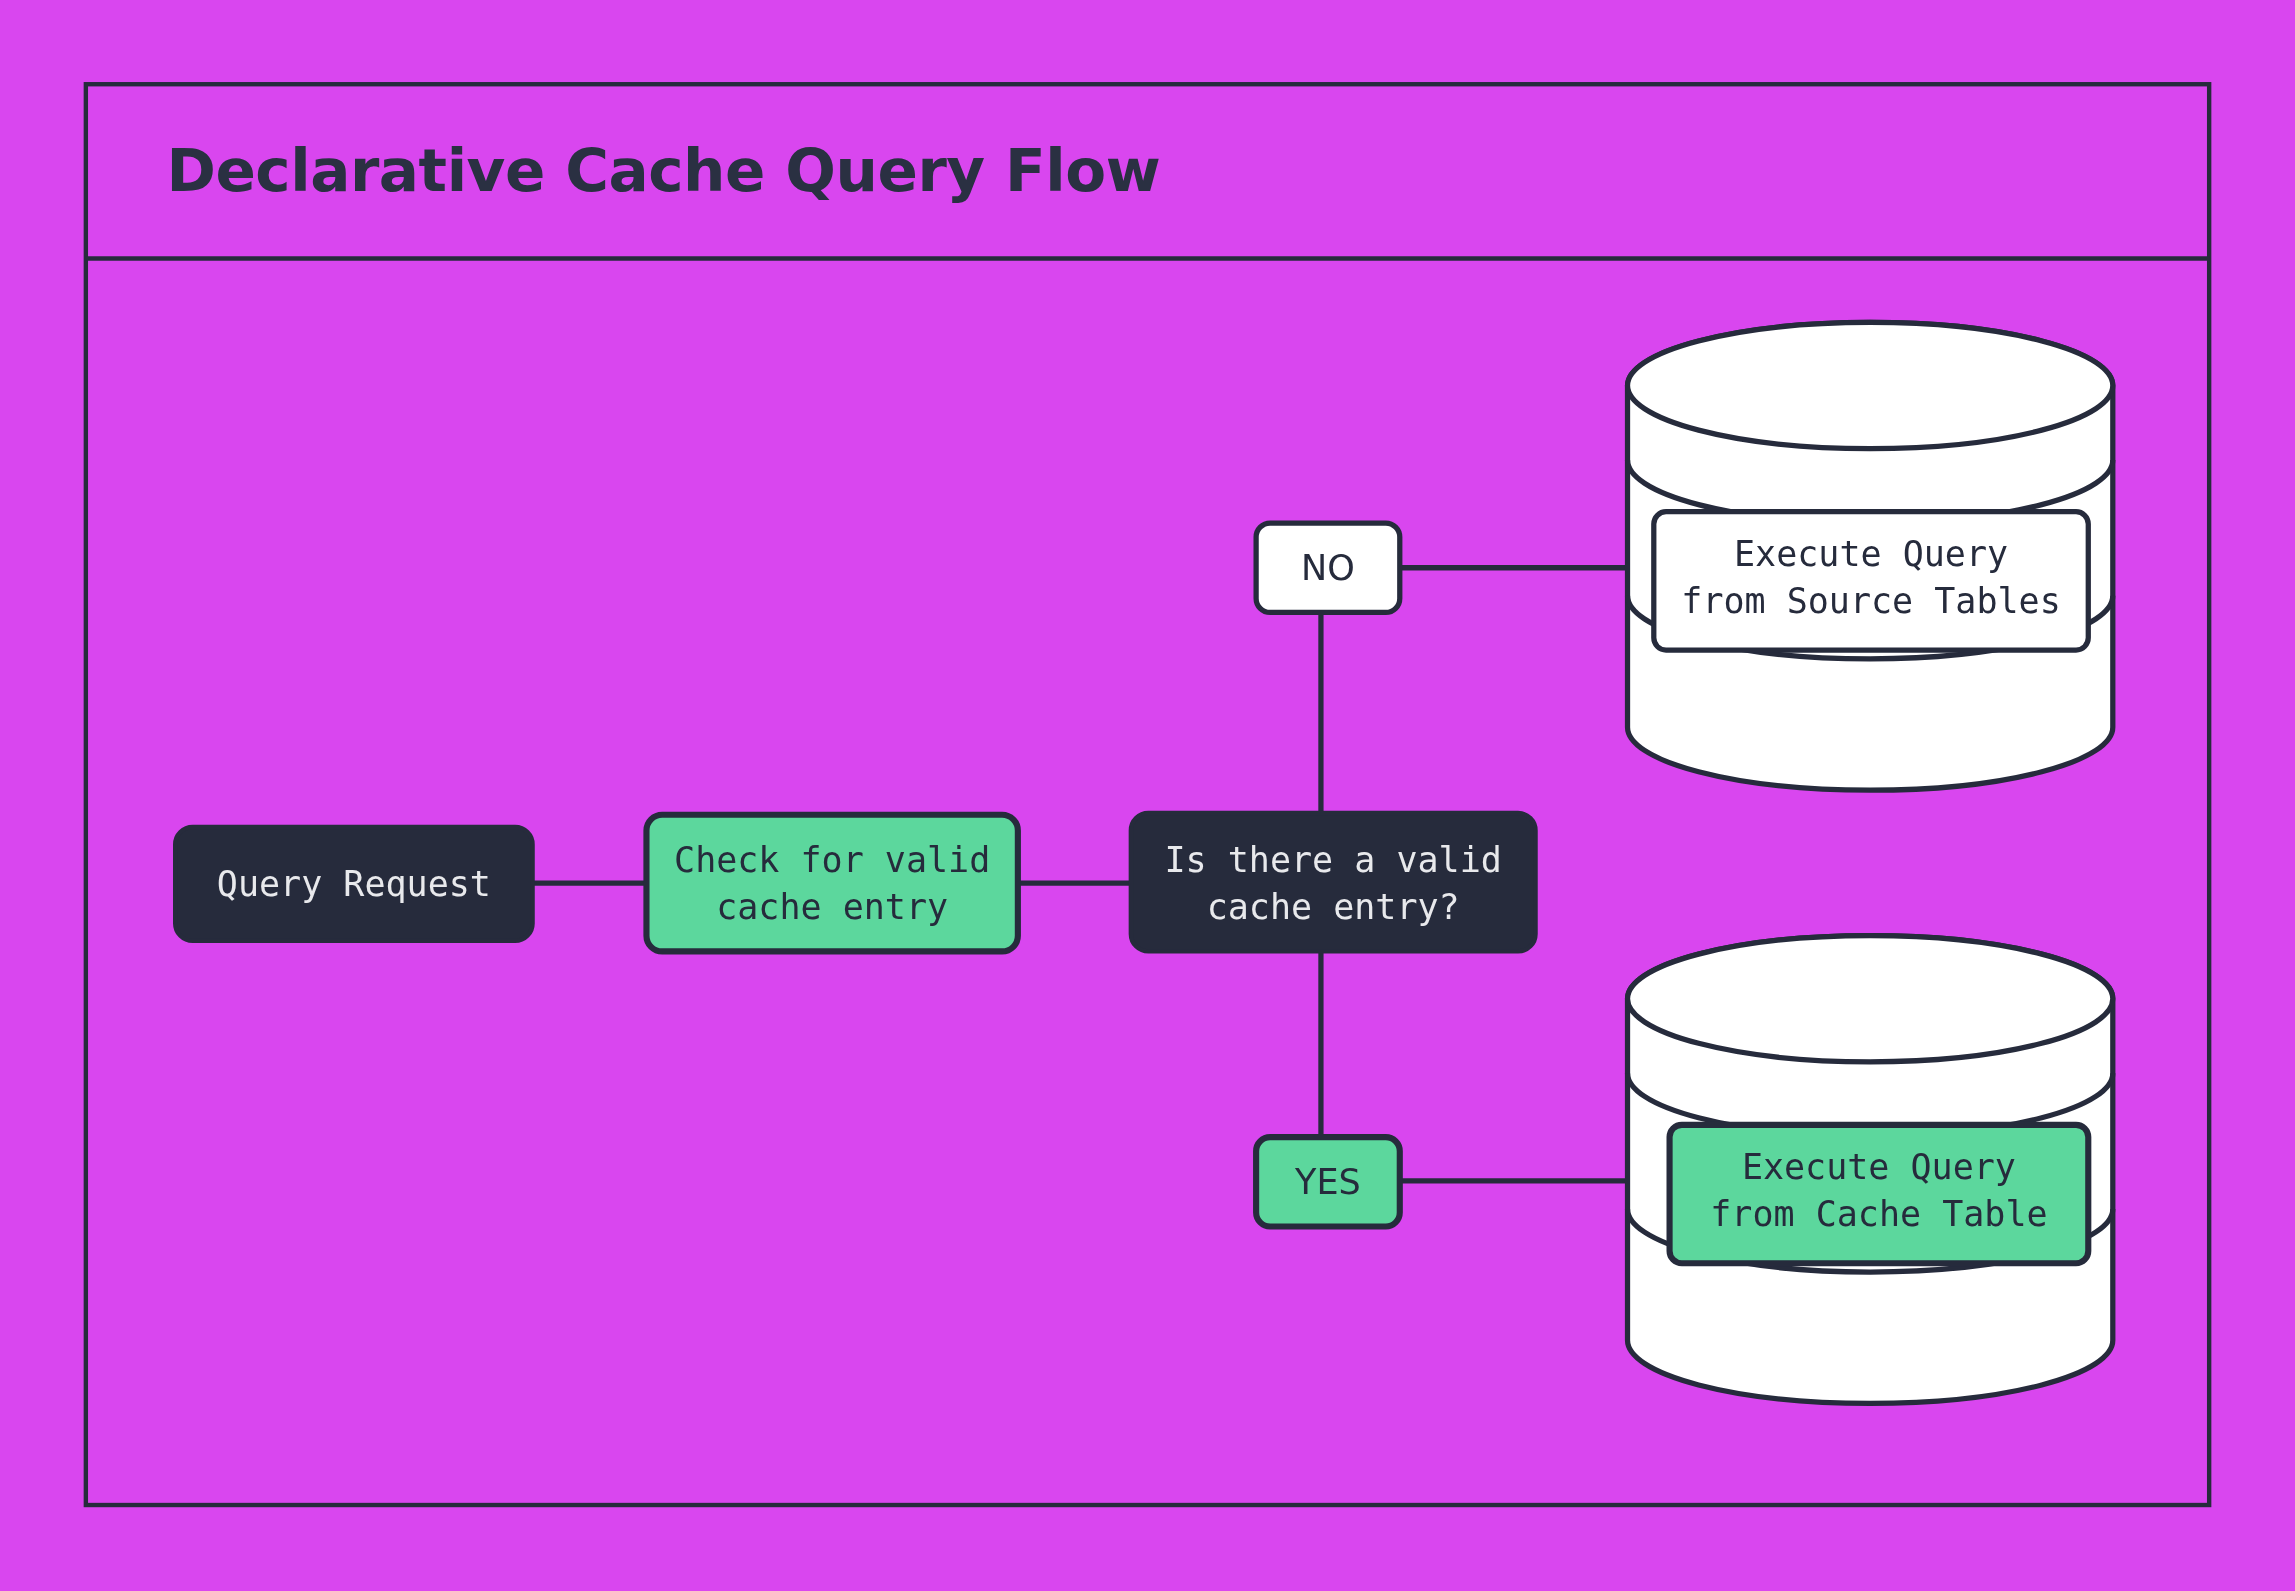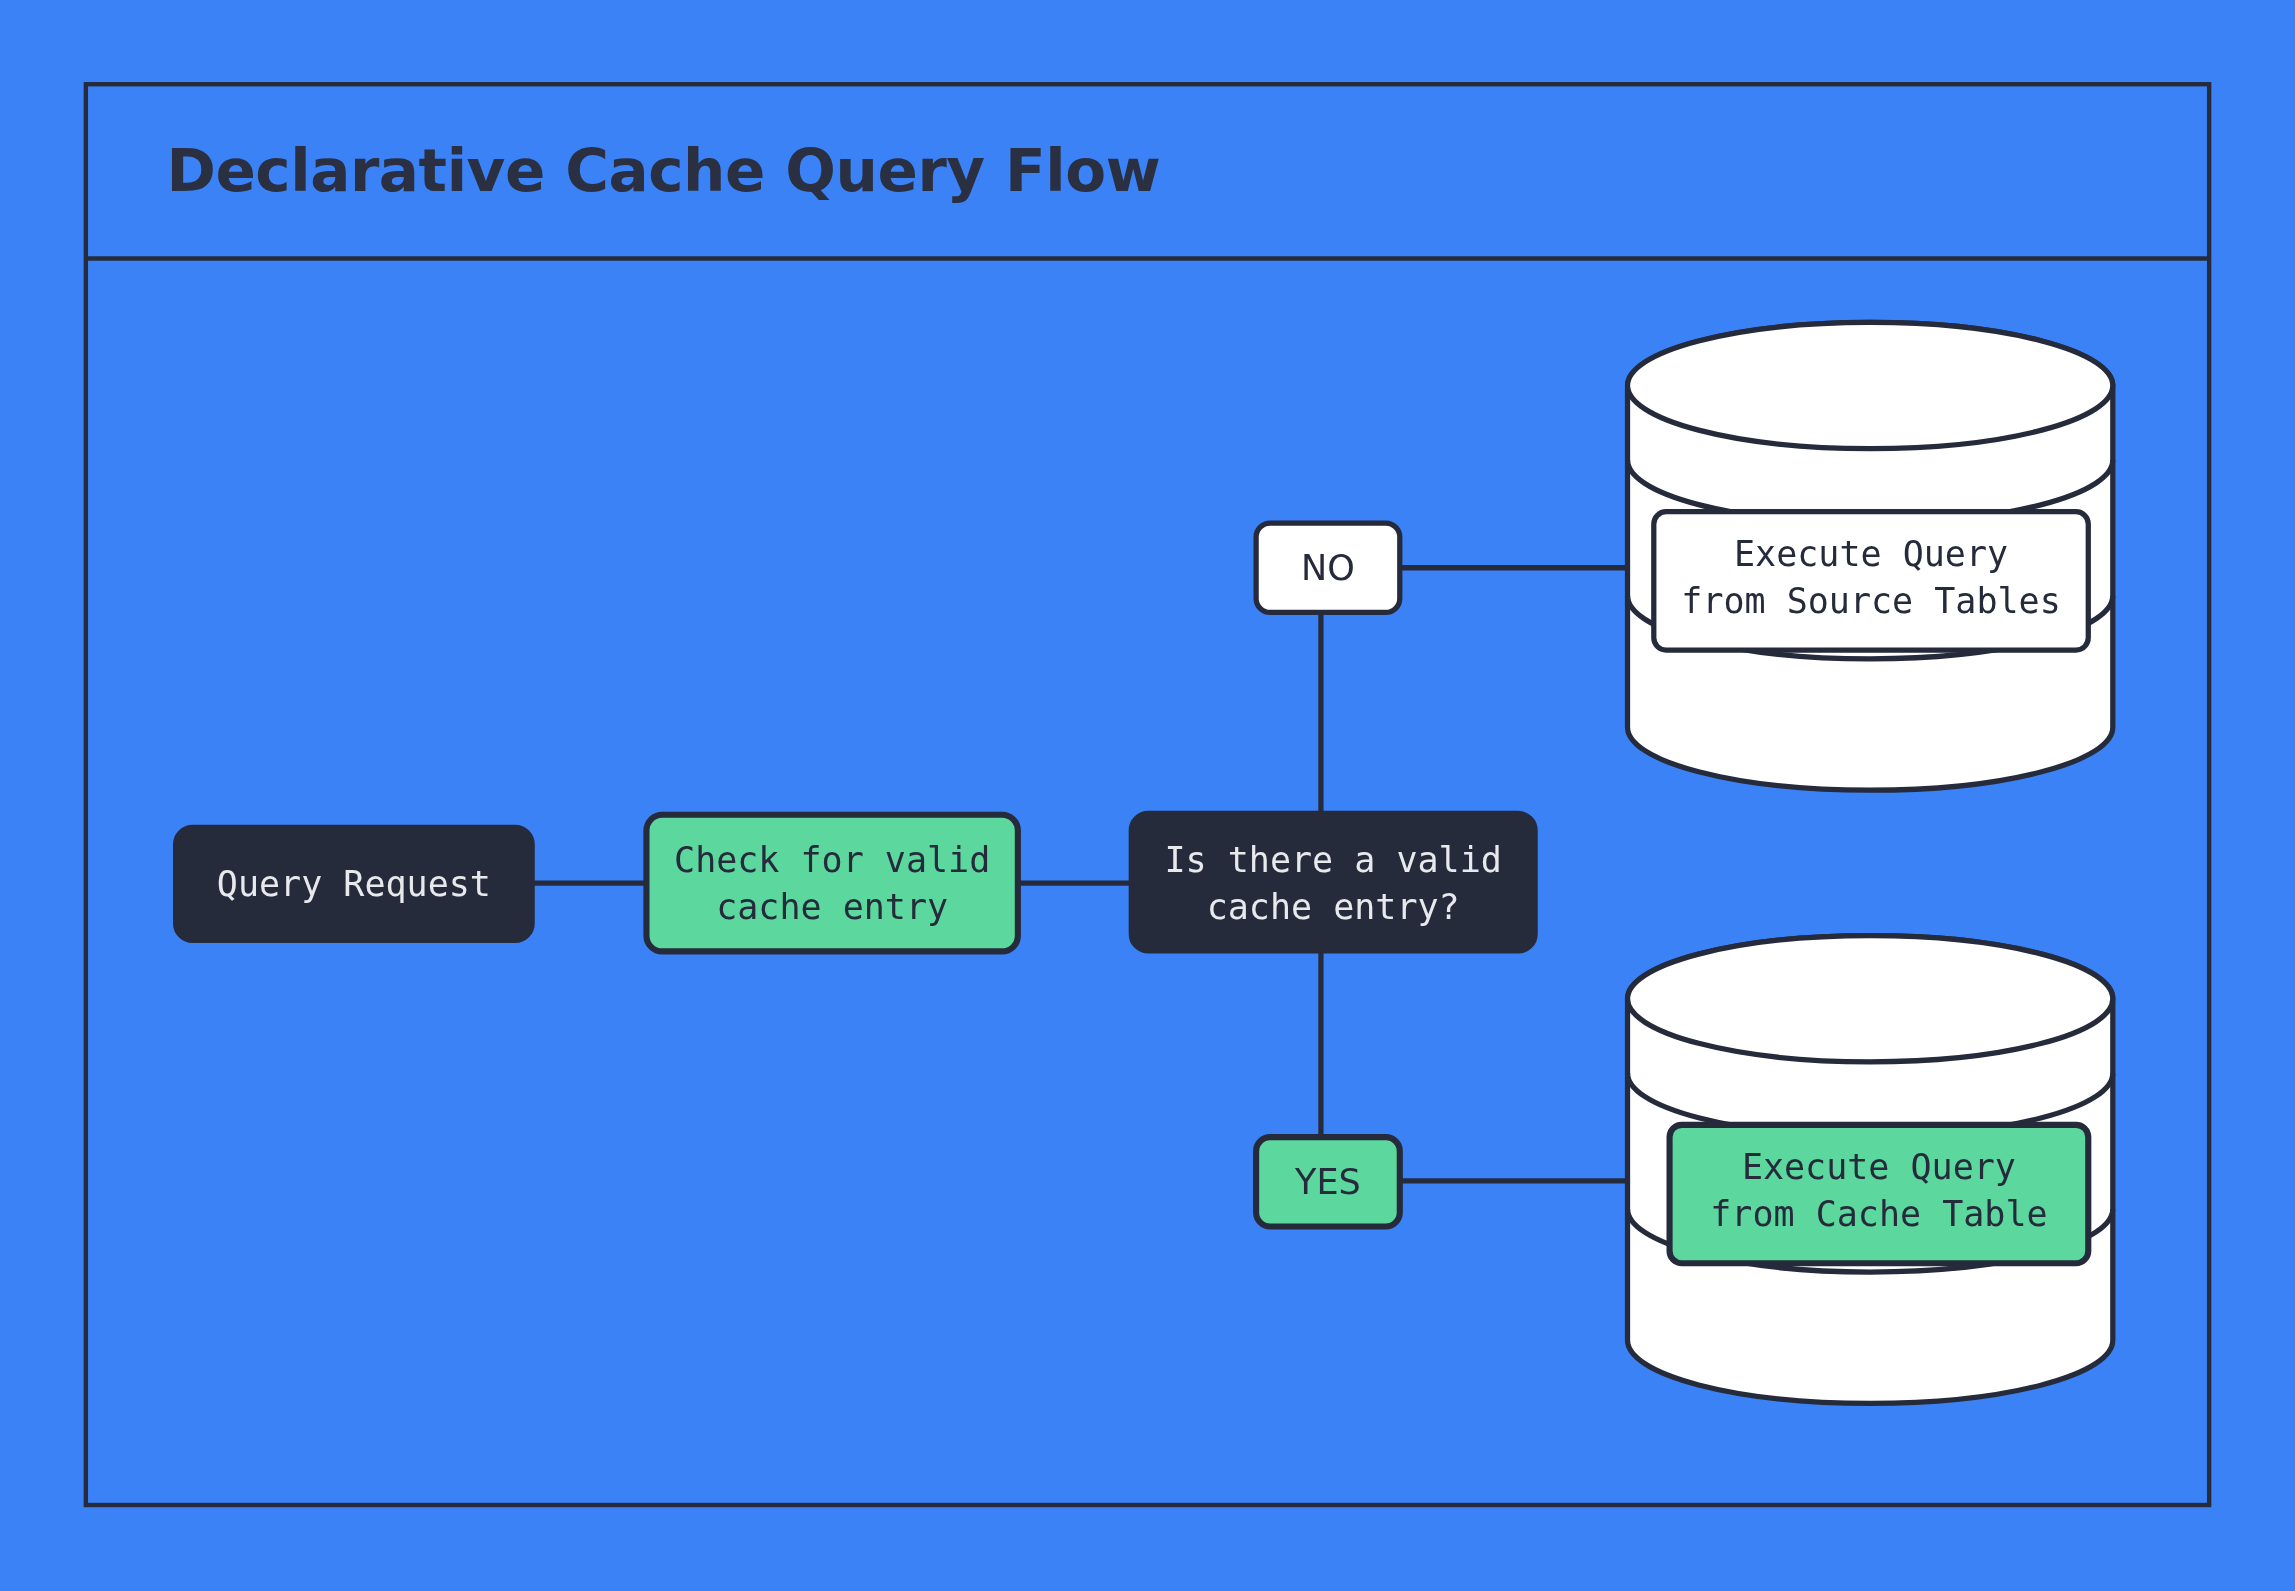--- a/index.html
+++ b/index.html
@@ -10,21 +10,21 @@
   body {
     width: 2295px;
     height: 1591px;
     font-family: "Liberation Sans", sans-serif;
     overflow: hidden;
   }
   #stage {
     position: relative;
     width: 2295px;
     height: 1591px;
-    background: #3b82f6;
+    background: #d946ef;
   }
   svg#diagram {
     position: absolute;
     left: 0;
     top: 0;
     width: 2295px;
     height: 1591px;
     display: block;
   }
   .frame-rect {

